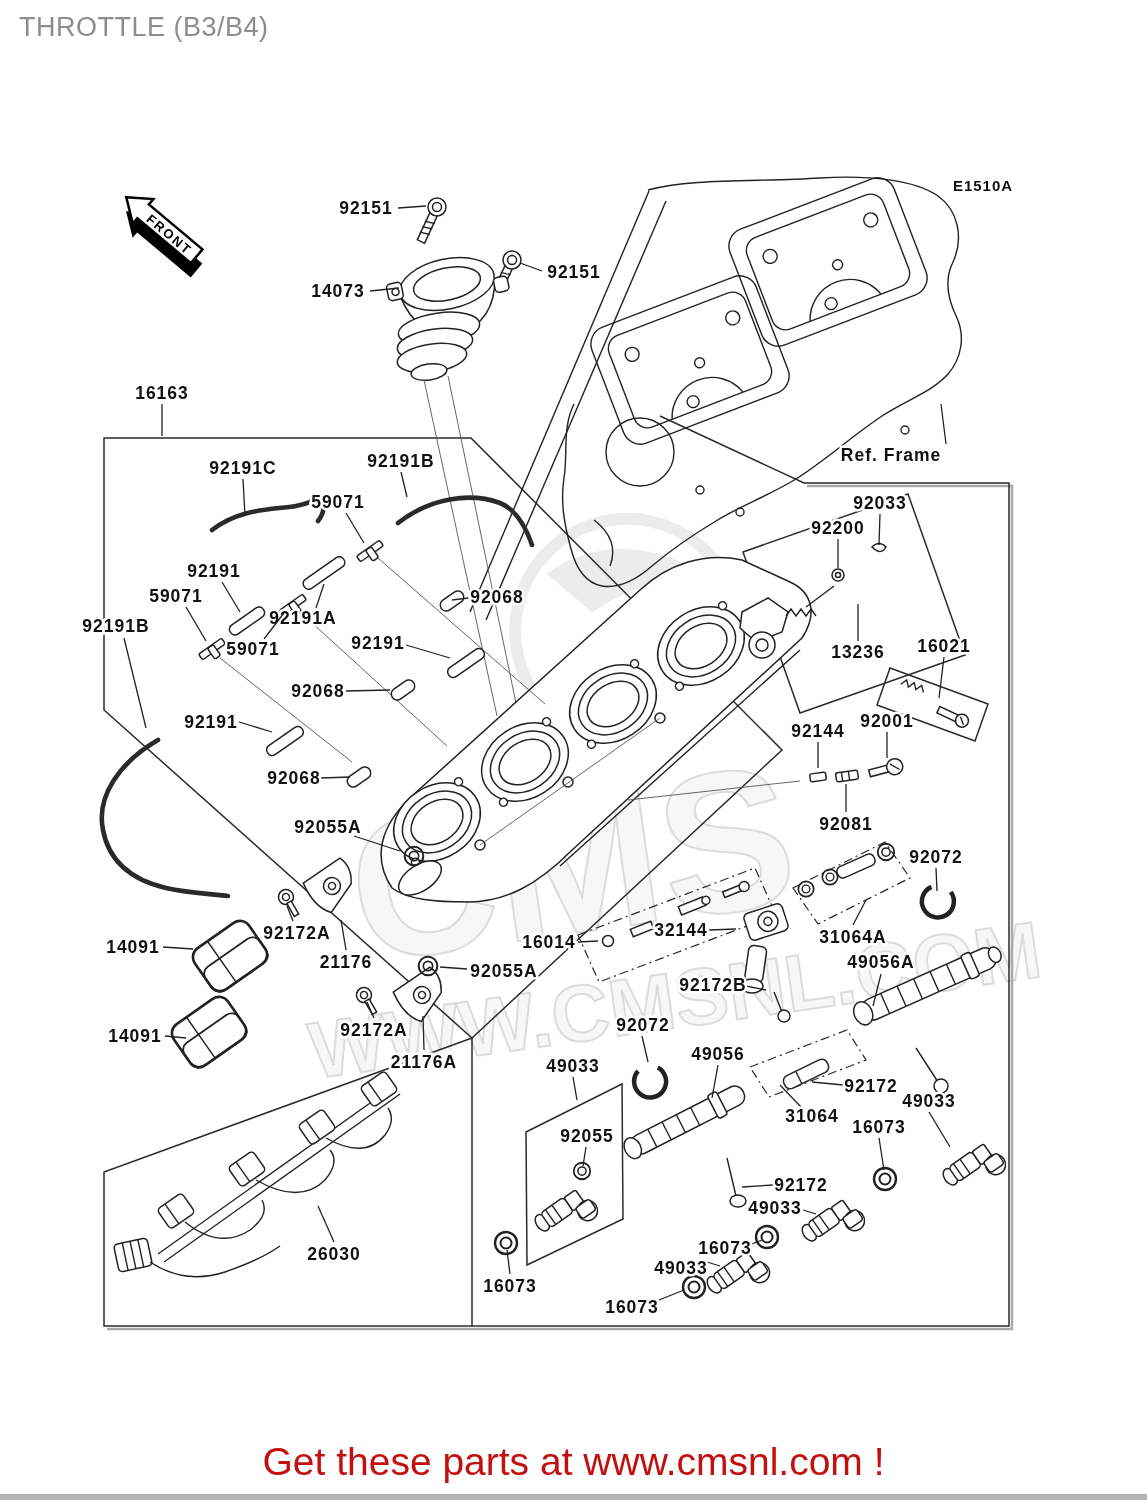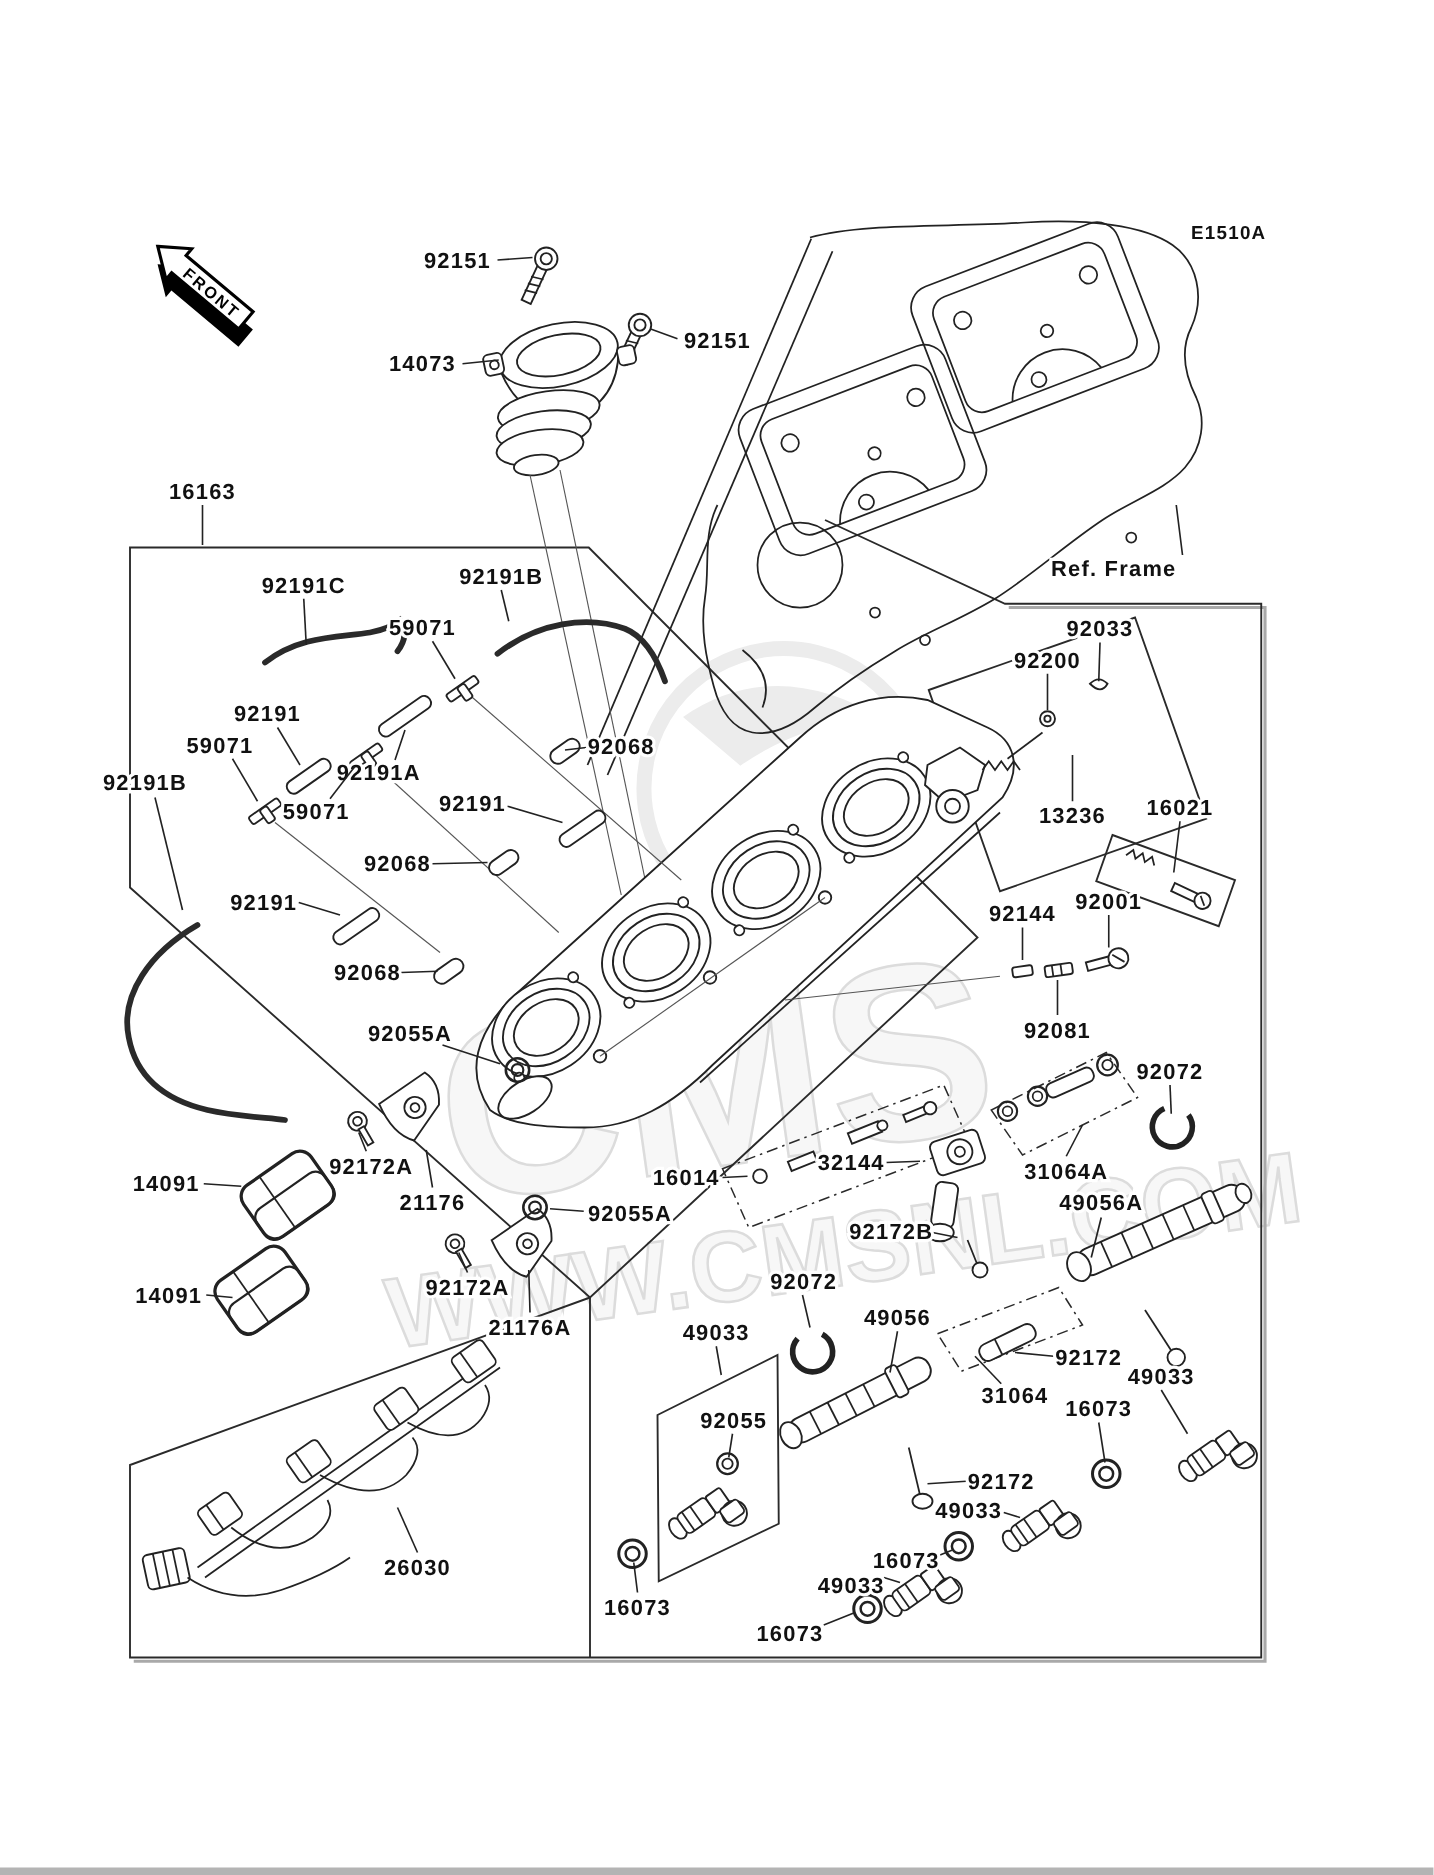--- a/index.html
+++ b/index.html
@@ -24,20 +24,21 @@
               fill:#111;text-anchor:middle;letter-spacing:1px;paint-order:stroke;
               stroke:#fff;stroke-width:5px;cursor:pointer;}
   .small-label{font-size:15px;}
   .leader{stroke:#222;stroke-width:1.3;fill:none;}
 </style>
 </head>
 <body>
 
 <div id="stage">
 
+  <div id="page-title">THROTTLE (B3/B4)</div>
 
   <svg id="diagram-svg" width="1147" height="1500" viewBox="0 0 1147 1500">
 
     <defs>
       <g id="bore">
         <ellipse class="art" rx="46" ry="36"></ellipse>
         <ellipse class="art" rx="37" ry="28"></ellipse>
         <ellipse class="art" rx="28" ry="20"></ellipse>
         <circle class="art" cx="-40" cy="22" r="4"></circle>
         <circle class="art" cx="40" cy="-22" r="4"></circle>
@@ -505,14 +506,15 @@
         <text x="681" y="1274" class="part-label">49033</text>
         <polyline points="659,1300 684,1290" class="leader"></polyline>
         <text x="632" y="1313" class="part-label">16073</text>
         <polyline points="334,1242 318,1206" class="leader"></polyline>
         <text x="334" y="1260" class="part-label">26030</text>
         <polyline points="510,1274 507,1250" class="leader"></polyline>
         <text x="510" y="1292" class="part-label">16073</text>
       </g>
   </svg>
 
+  <div id="footer-note">Get these parts at www.cmsnl.com !</div>
   <div id="bottom-strip"></div>
 </div>
 
 </body></html>

